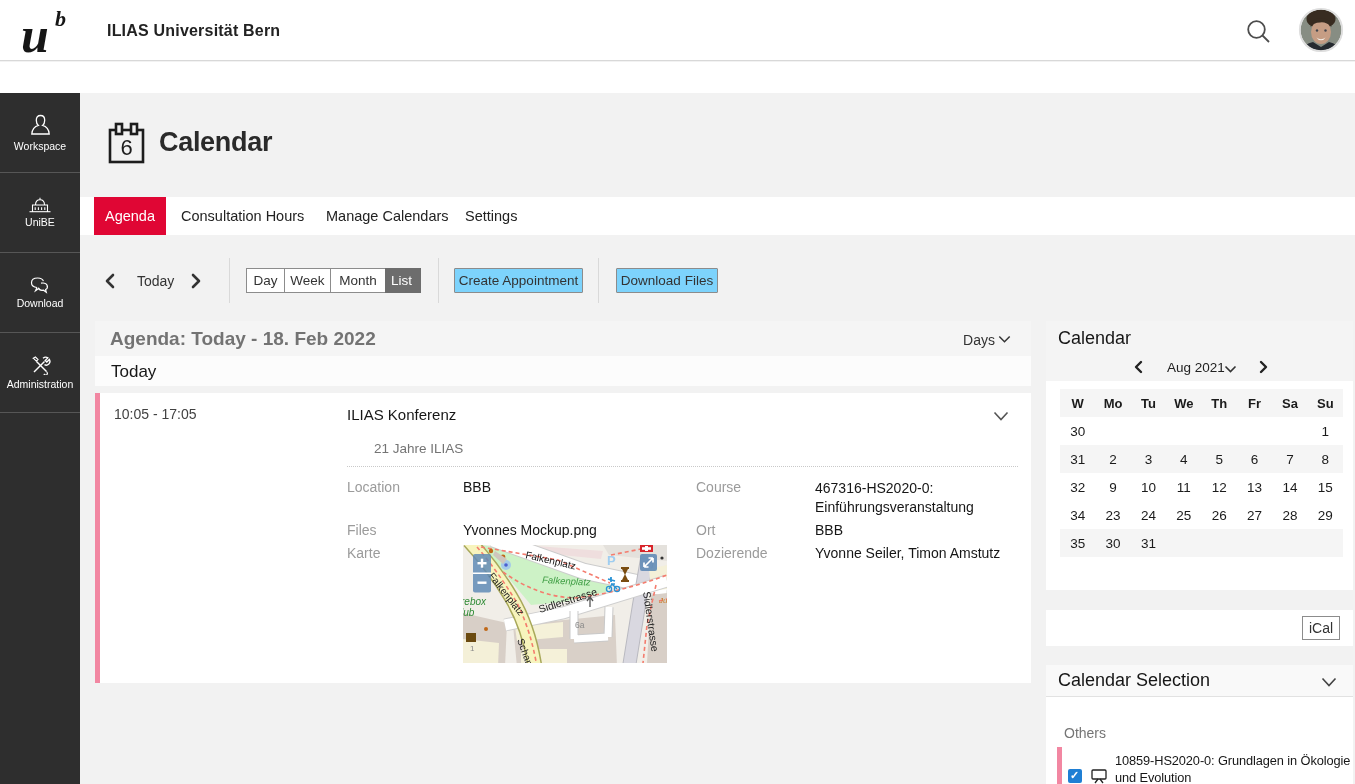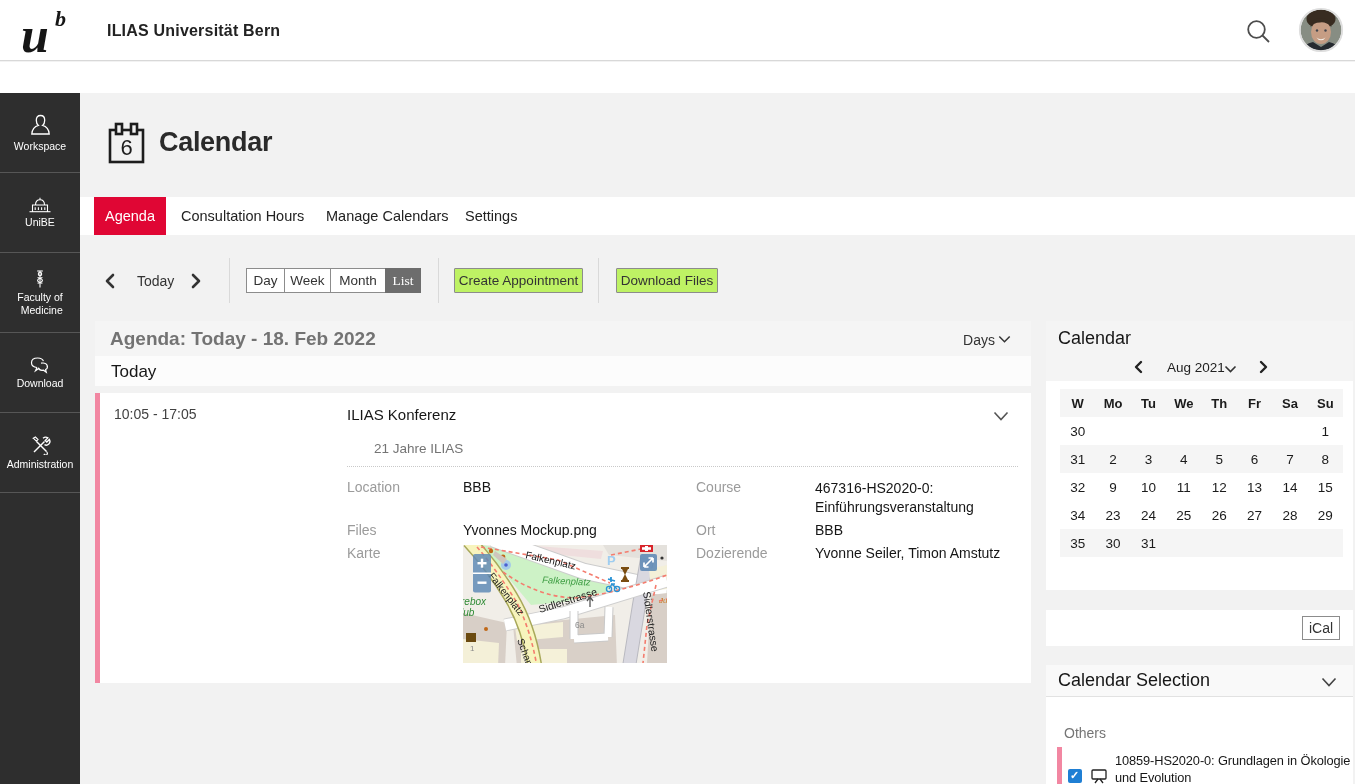--- a/index.html
+++ b/index.html
@@ -21,24 +21,24 @@
 
 
 #pgtitle { position:absolute; left:159px; top:127px; font-size:27px; font-weight:bold; color:#2a2a2a; letter-spacing:-0.3px; }
 
 
 #tabbar { position:absolute; left:80px; top:197px; width:1275px; height:38px; background:#fff;padding-left:8px; }
 .tab { position:absolute; top:0; height:38px; line-height:38px; font-size:14.5px; color:#222; }
 #tab-active { position:absolute; left:14px; top:0; width:72px; height:38px; background:#e00634; color:#fff; text-align:center; line-height:38px; font-size:14.5px; }
 #tb-today { position:absolute; left:137px; top:273px; font-size:14px; color:#333; }
 .vsep { position:absolute; top:258px; height:45px; width:1px; background:#d9d9d9; }
-.btn { position:absolute; top:268px; height:25px; background:#bef264; border:1px solid #8c8c8c; font-size:13.5px; color:#333; text-align:center; line-height:23px; border-radius:1px; }
+.btn { position:absolute; top:268px; height:25px; background:#7dd3fc; border:1px solid #8c8c8c; font-size:13.5px; color:#333; text-align:center; line-height:23px; border-radius:1px; }
 .btngrp { position:absolute; left:246px; top:268px; height:25px; display:flex; }
 .btngrp div { height:25px; line-height:23px; border:1px solid #8c8c8c; border-right:none; background:#fff; font-size:13.5px; color:#333; text-align:center; }
-.btngrp div:last-child { border-right:1px solid #f97316;font-family:Liberation Serif, serif; }
+.btngrp div:last-child { border-right:4px solid #f97316; }
 .btngrp div.on { background:#6d6d6d; color:#fff; border-color:#6d6d6d; }
 
 
 #agpanel { position:absolute; left:95px; top:321px; width:936px; height:362px; background:#fff; }
 #ag-head { position:absolute; left:0; top:0; width:936px; height:35px; background:#f5f5f5; }
 #ag-head h2 { position:absolute; left:15px; top:7px; font-size:19px; font-weight:bold; color:#737373; }
 #ag-days { position:absolute; right:36px; top:11px; font-size:14px; color:#333; }
 #ag-today { position:absolute; left:0; top:35px; width:936px; height:30px; background:#fcfcfc; }
 #ag-today span { position:absolute; left:16px; top:6px; font-size:17px; color:#161616; }
 #ag-gap { position:absolute; left:0; top:65px; width:936px; height:7px; background:#f2f2f2; }
@@ -120,32 +120,20 @@
           <path d="M4.5 15 L4.5 8 L19.5 8 L19.5 15"></path>
           <path d="M1.5 14.7 L22.5 14.7"></path>
           <path d="M7.5 8 Q7.5 2.8 12 2.8 Q16.5 2.8 16.5 8"></path>
           <path d="M12 2.8 L12 0.8"></path>
           <path d="M7.2 10.3 L7.2 13 M10.4 10.3 L10.4 13 M13.6 10.3 L13.6 13 M16.8 10.3 L16.8 13"></path>
         </g>
       </svg>
     <div class="sb-lab">UniBE</div>
   </div>
   <div class="sb-item">
-    <svg width="14" height="19" viewBox="0 0 14 19">
-        <g stroke="#fff" fill="none" stroke-width="1.1">
-          <line x1="7" y1="2" x2="7" y2="18.5"></line>
-          <line x1="4.2" y1="2" x2="9.8" y2="2"></line>
-          <circle cx="7" cy="5" r="1.7"></circle>
-          <path d="M4.6 8.5 q4.8 1.4 4.8 2.9 t-4.8 2.9"></path>
-          <path d="M9.4 8.5 q-4.8 1.4 -4.8 2.9 t4.8 2.9"></path>
-        </g>
-      </svg>
-    <div class="sb-lab">Faculty of<br>Medicine</div>
-  </div>
-  <div class="sb-item">
     <svg width="22" height="19" viewBox="0 0 22 19">
         <g stroke="#fff" fill="none" stroke-width="1.2">
           <path d="M8 12.5 q-5.5 -0.5 -5.5 -4.7 q0 -4.8 6.2 -4.8 q4.7 0 5.7 3.1"></path>
           <path d="M8 12.5 l-1.5 3.2 l3.6 -2.4"></path>
           <path d="M12 8.2 q5 -0.8 6.1 2 q1.1 2.9 -1.5 4.4 l0.7 2.6 l-2.8 -2 q-4.2 0.8 -5.2 -2.4"></path>
         </g>
       </svg>
     <div class="sb-lab">Download</div>
   </div>
   <div class="sb-item">

